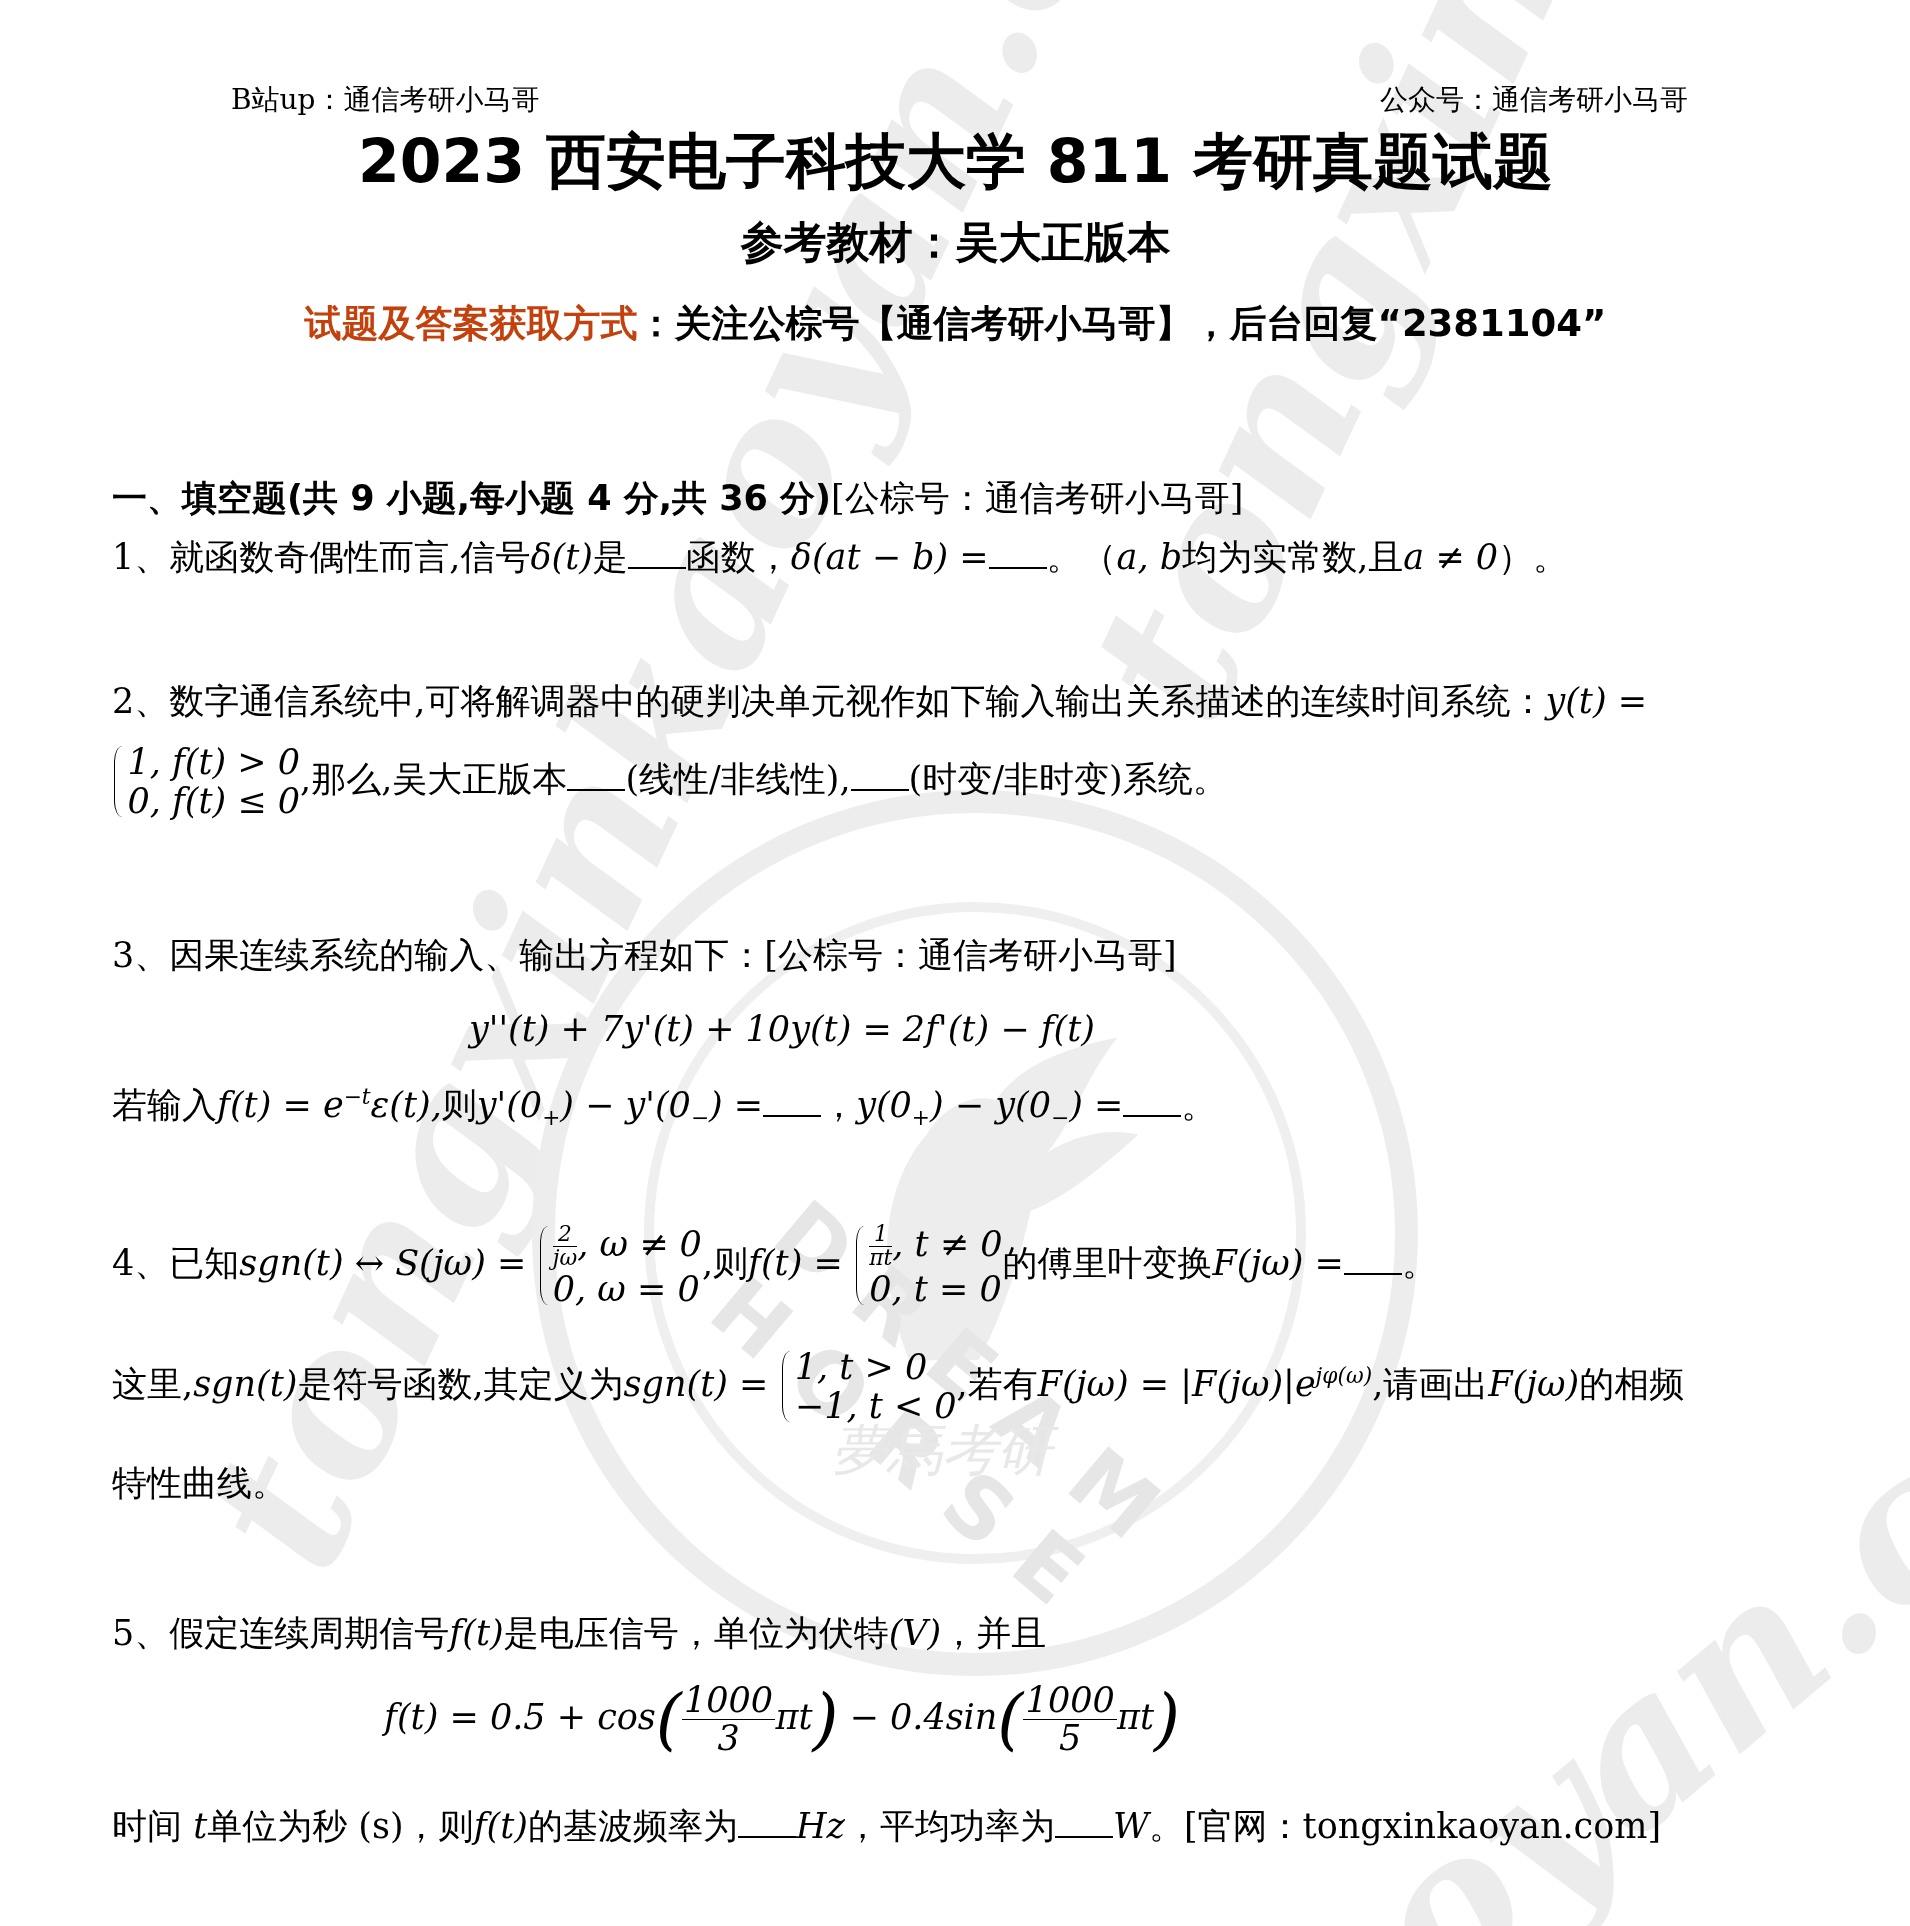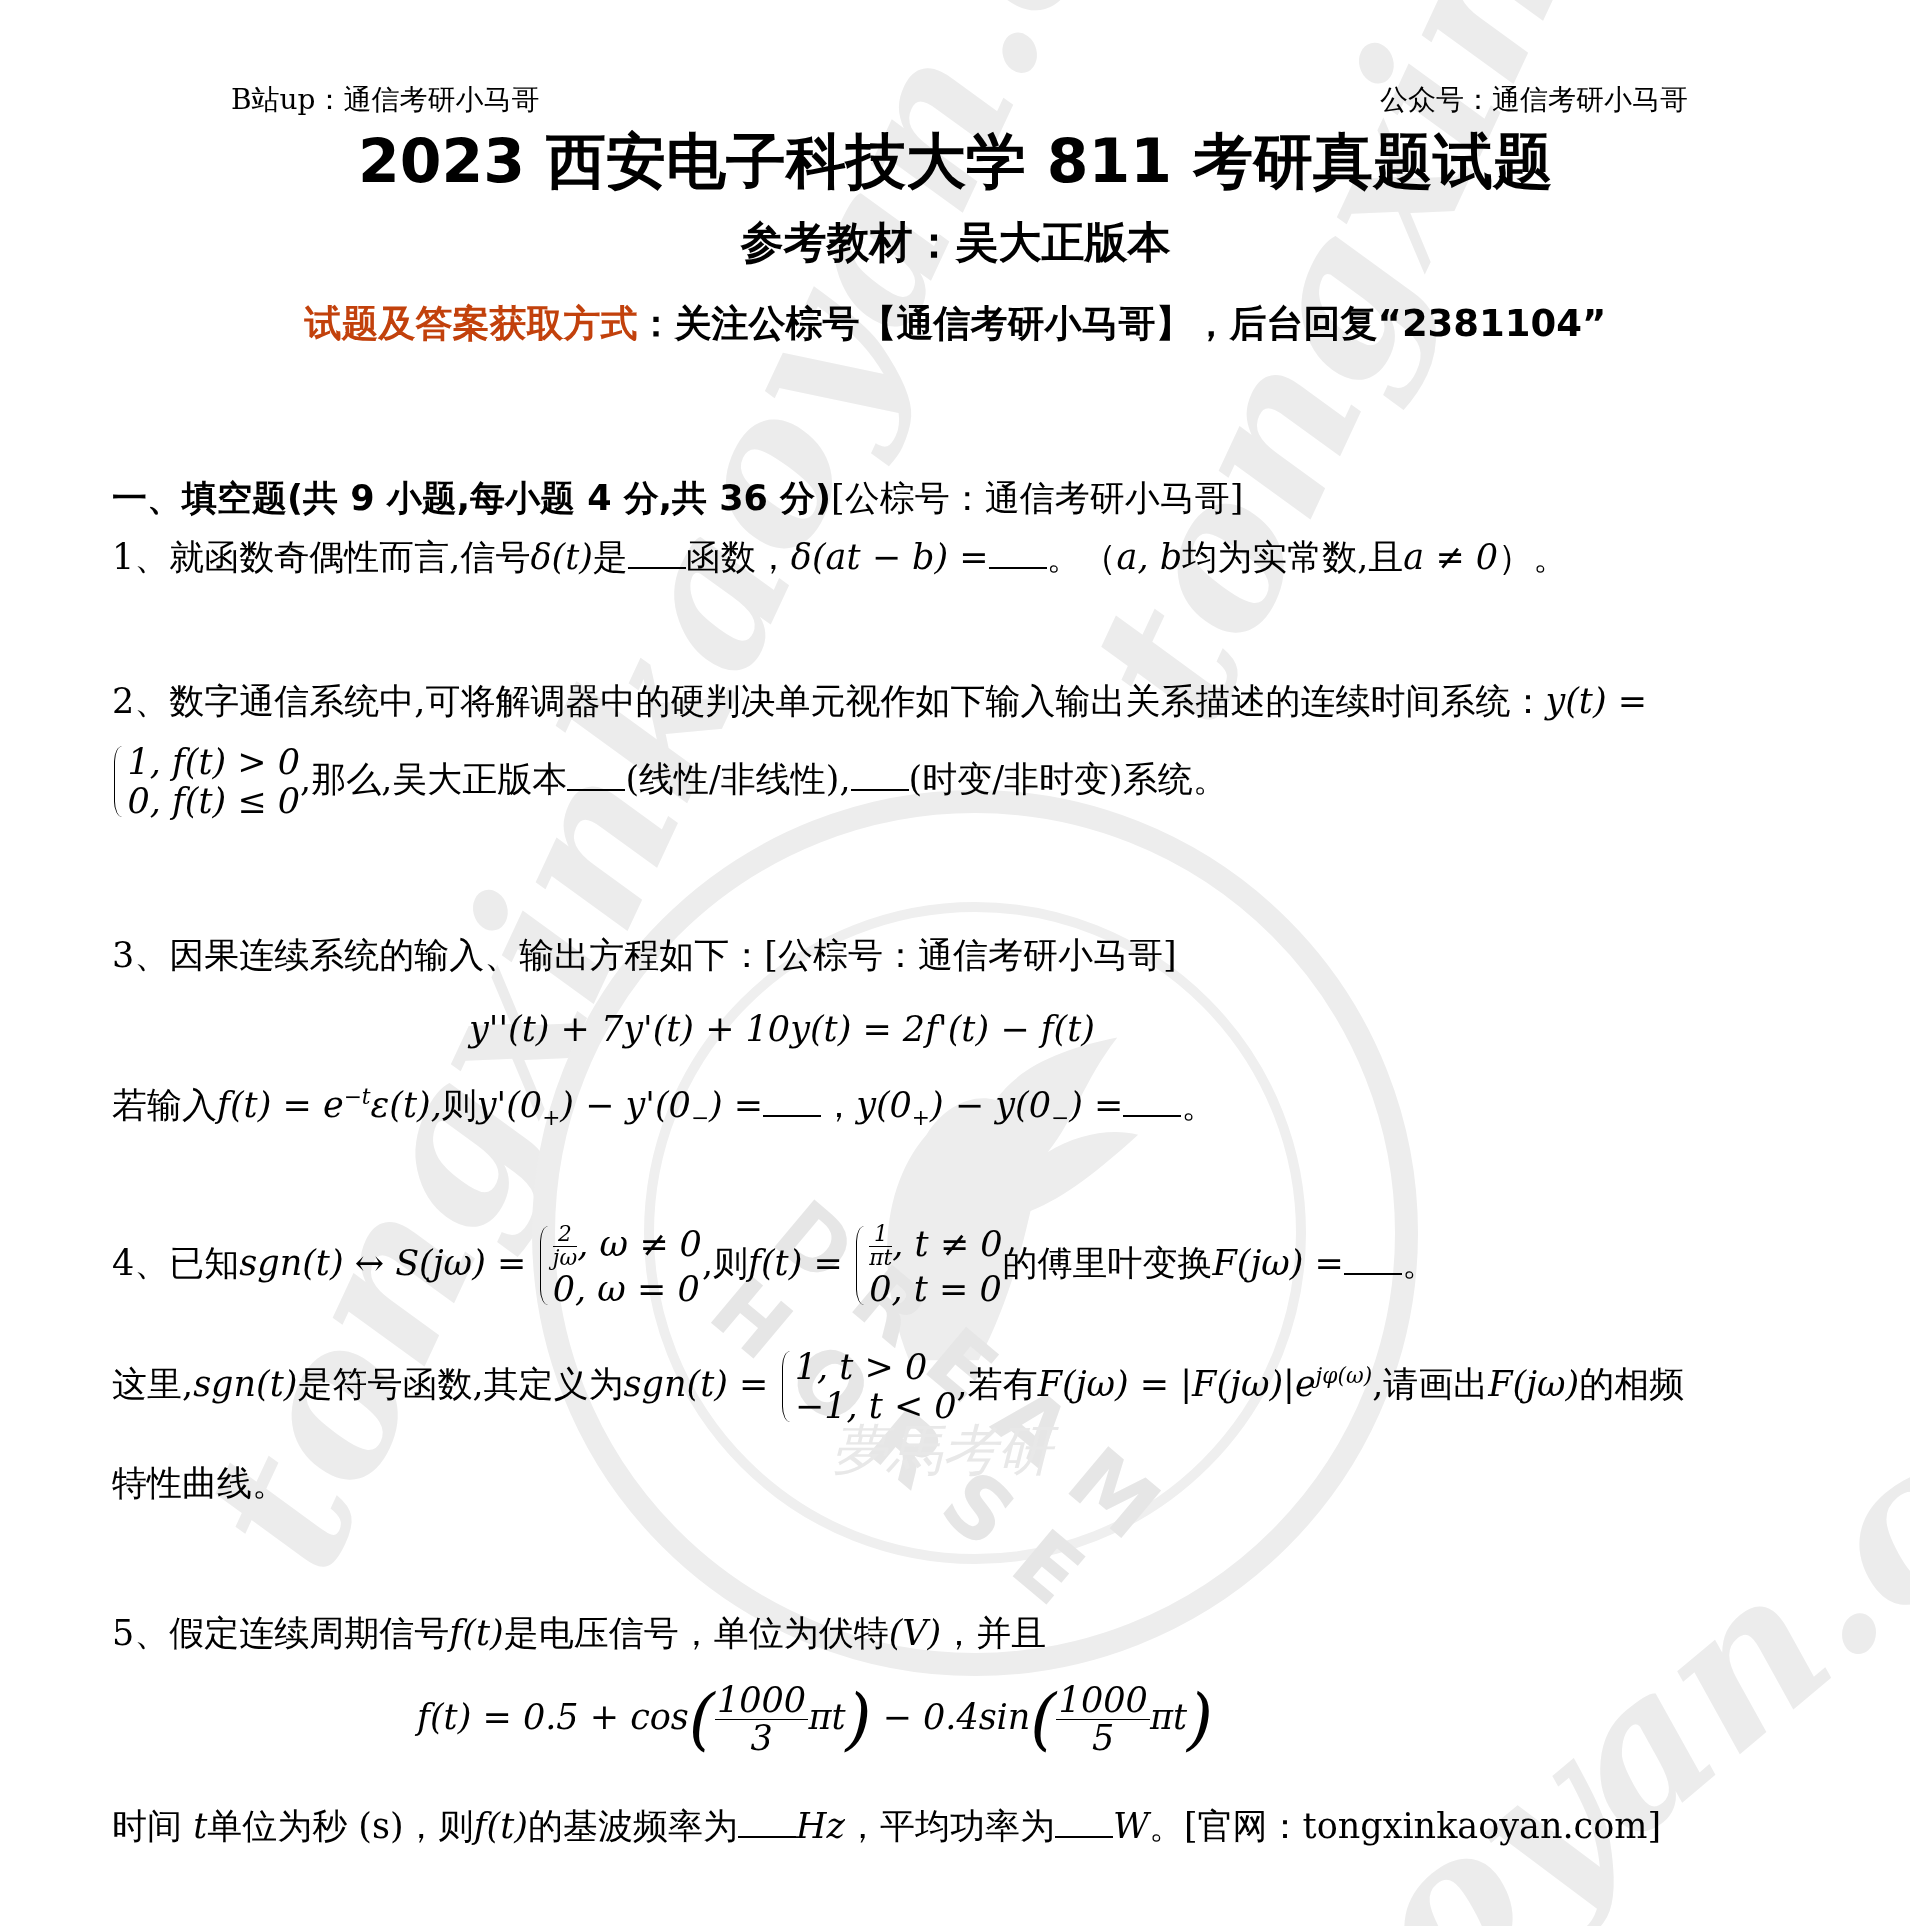--- a/index.html
+++ b/index.html
@@ -101,21 +101,21 @@
   <span class="brace mi">
     <span class="row">1, t &gt; 0</span>
     <span class="row">−1, t &lt; 0</span>
   </span><span>,</span><span>若有</span><span class="mi">F(jω) = |F(jω)|e</span><sup class="mi">jφ(ω)</sup><span>,请画出</span><span class="mi">F(jω)</span><span>的相频</span>
 </div>
 <div class="abs line" style="top:1460px;">特性曲线。</div>
 
 <div class="abs line" style="top:1610px;">
   <span>5、假定连续周期信号</span><span class="mi">f(t)</span><span>是电压信号，单位为伏特</span><span class="mi">(V)</span><span>，并且</span>
 </div>
-<div class="abs line mi center" style="top:1680px; left:0;padding-left:33px;">
+<div class="abs line mi center" style="top:1680px; left:0;">
   <span>f(t) = 0.5 + cos</span><span class="paren-big">(</span><span class="frac">
       <span class="num">1000</span>
       <span>3</span>
     </span><span>πt</span><span class="paren-big">)</span><span> − 0.4sin</span><span class="paren-big">(</span><span class="frac">
       <span class="num">1000</span>
       <span>5</span>
     </span><span>πt</span><span class="paren-big">)</span>
 </div>
 <div class="abs line" style="top:1803px;">
   <span>时间</span> <span class="mi">t</span><span>单位为秒 (s)，则</span><span class="mi">f(t)</span><span>的基波频率为</span><span class="blank"></span><span class="mi">Hz</span><span>，平均功率为</span><span class="blank"></span><span class="mi">W</span><span>。[官网：tongxinkaoyan.com]</span>

